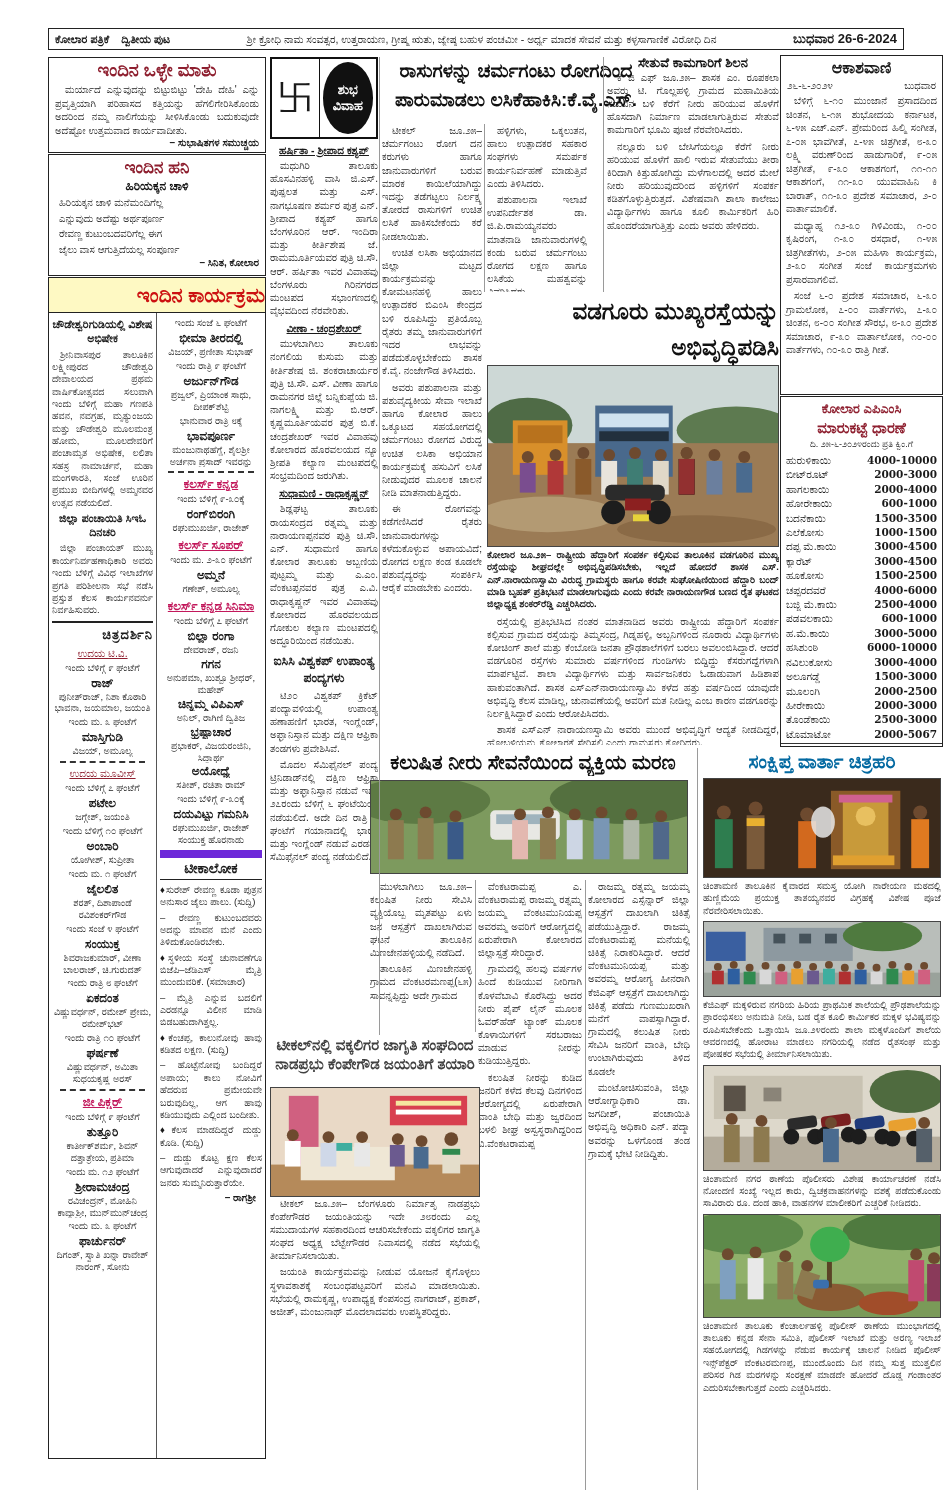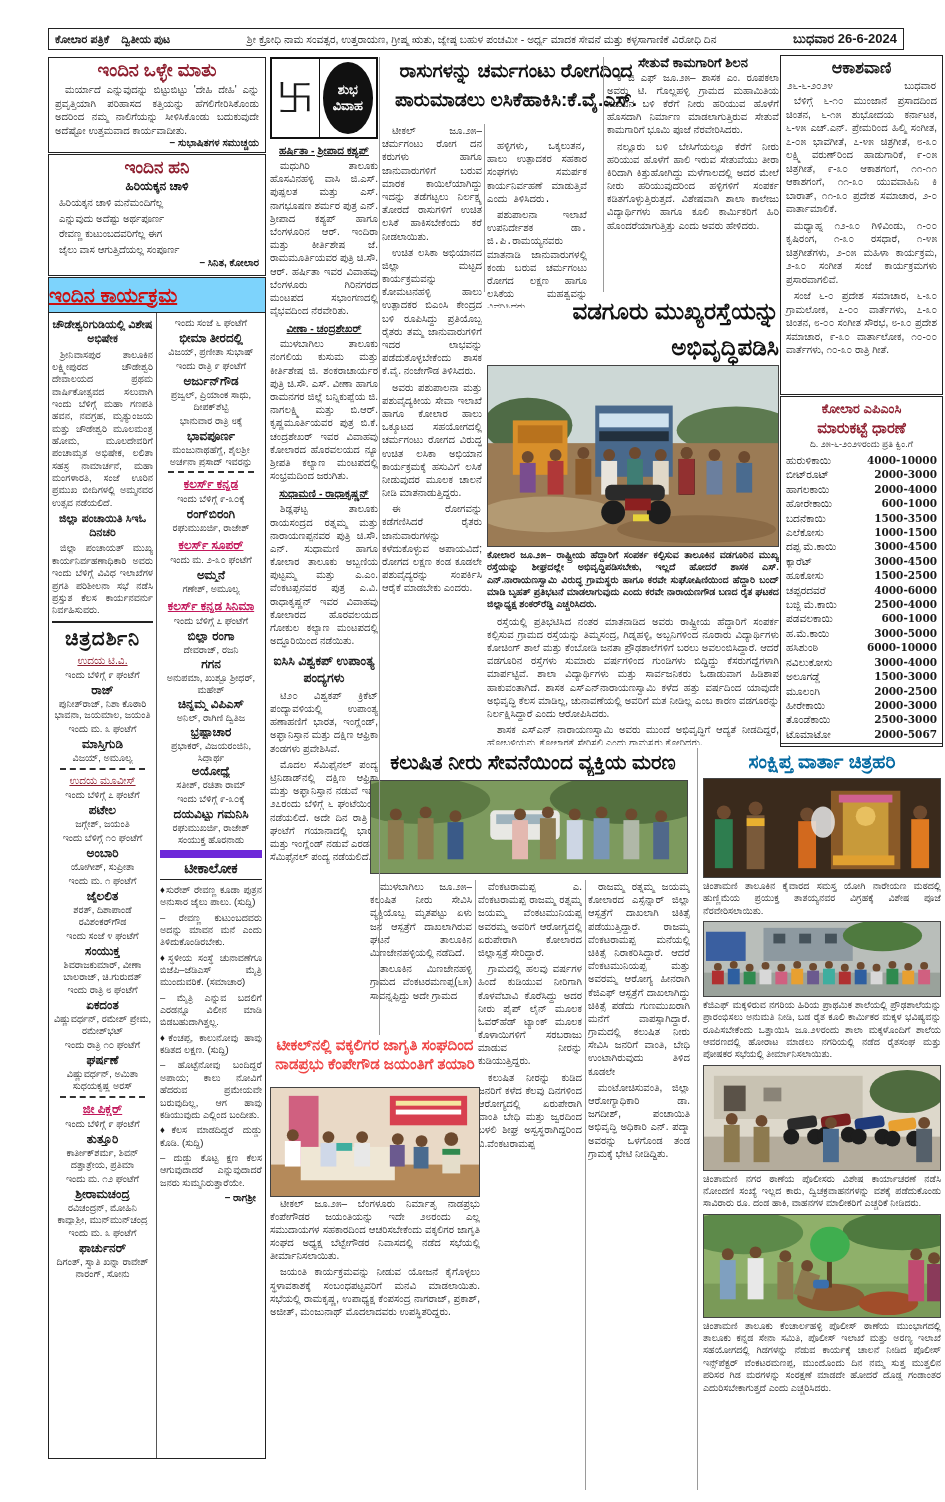--- a/index.html
+++ b/index.html
@@ -13,39 +13,39 @@
   .hdr .pg{font-weight:bold;}
   .hdr .pan{flex:1;text-align:center;font-size:10.5px;white-space:nowrap;overflow:hidden;}
   .hdr .date{font-weight:bold;font-size:13px;white-space:nowrap;}
   
   .hd-maroon{color:#8e1f2f;font-weight:bold;text-align:center;}
   .hd-black{color:#111;font-weight:bold;text-align:center;}
   .bpara{font-size:10px;line-height:1.32;text-align:justify;text-indent:10px;margin:0 0 3px 0;}
   .cap{font-size:9.5px;line-height:1.3;text-align:justify;margin:2px 0 4px 0;}
   .byline{font-size:10px;text-align:right;font-weight:bold;padding-right:6px;}
   
-  .banner{background:#7dd3fc;border-bottom:1px solid #222;text-align:left;
-          color:#cc1111;font-weight:bold;font-size:20px;line-height:34px;height:34px;text-decoration:underline;}
+  .banner{background:#fef9c3;border-bottom:1px solid #222;text-align:right;
+          color:#cc1111;font-weight:bold;font-size:20px;line-height:34px;height:34px;}
   .twocol{display:flex;height:calc(100% - 35px);}
   .twocol .c1{width:108px;border-right:1px solid #555;padding:2px 3px;box-sizing:border-box;overflow:hidden;}
   .twocol .c2{flex:1;padding:2px 3px;box-sizing:border-box;overflow:hidden;}
   
   .entry{overflow:hidden;}
   .t-head .tx{font-weight:bold;}
   .t-head{font-size:11px;text-align:center;margin:3px 0;line-height:1.25;font-weight:bold;}
   .t-para{font-size:9.5px;text-align:justify;line-height:1.3;margin:0 0 3px 0;text-indent:8px;}
   .t-time{font-size:9.5px;text-align:center;margin:2px 0;}
   .t-title{font-weight:bold;font-size:12px;text-align:center;margin:1px 0;}
   .t-cast{font-size:9.5px;text-align:center;line-height:1.25;}
   .t-channel{color:#8e1f2f;font-weight:normal;text-decoration:underline;text-align:center;font-size:10.5px;margin:4px 0 1px 0;}
   .t-channel2{color:#c2185b;font-weight:bold;text-decoration:underline;text-align:center;font-size:12px;margin:4px 0 1px 0;}
   .t-divider{border-top:2px dashed #333;margin:4px 8px;height:0;}
   
   .cine{border-top:2px solid #222;margin-top:4px;padding-top:2px;}
-  .cine-title{font-weight:bold;font-size:20px;text-align:center;letter-spacing:1px;margin:2px 0 3px 0;}
+  .cine-title{font-weight:bold;font-size:13px;text-align:right;letter-spacing:1px;margin:2px 0 3px 0;}
   
   .tika-title{font-weight:bold;font-size:14px;text-align:center;border-top:8px solid #6d28d9;border-bottom:1px solid #222;margin:4px 0;padding:2px 0;}
   .tika{font-size:9.5px;line-height:1.3;text-align:justify;margin:0 0 3px 0;}
   
   .emblem{border:2px solid #111;height:78px;display:flex;}
   .emblem .sw{width:45%;display:flex;align-items:center;justify-content:center;font-size:34px;border-right:1px solid #111;}
   .emblem .disc{flex:1;background:#111;color:#fff;display:flex;align-items:center;justify-content:center;
                 text-align:center;font-weight:bold;font-size:13px;border-radius:50%;margin:3px;}
   .couple-names{font-weight:bold;font-size:10.5px;text-align:center;text-decoration:underline;margin:5px 0 2px 0;}
   .icc-title{font-weight:bold;font-size:12.5px;text-align:center;margin:6px 0 3px 0;line-height:1.3;}
@@ -60,21 +60,21 @@
   .m-footer b{font-family:"DejaVu Serif", serif;}
   
   .aka-title{font-weight:bold;font-size:16px;text-align:center;border-bottom:0;margin:3px 0;}
   .aka-date{display:flex;justify-content:space-between;font-size:10px;padding:0 6px;margin-bottom:2px;}
   .aka p{font-size:10px;line-height:1.35;text-align:justify;margin:0 0 3px 0;padding:0 5px;text-indent:8px;}
   
   .vac-head{font-size:19px;line-height:1.5;}
   .vad-head{font-size:23px;line-height:36px;text-align:right;}
   .kal-head{font-size:20px;line-height:28px;}
   .sam-head{font-size:19px;line-height:28px;color:#0369a1;}
-  .kg-head{font-size:15px;line-height:1.25;color:#ef4444;}
+  .kg-head{font-size:15px;line-height:1.25;color:#404040;}
   .br-head{font-size:13px;line-height:1.2;}
   
   .photo{display:block;width:100%;border:1px solid #444;box-sizing:border-box;}
   .vrule{position:absolute;width:0;border-left:1px solid #9a9a9a;}
   .poemline{font-size:10px;line-height:1.55;}
   .gw-text{font-size:10px;line-height:1.35;text-align:justify;padding:0 6px;text-indent:10px;}
 </style>
 </head>
 <body>
 
@@ -237,21 +237,21 @@
       </div>
   </div>
 
   <div class="abs hd-black vac-head" style="left:382px;top:57px;width:268px;height:62px;">ರಾಸುಗಳನ್ನು ಚರ್ಮಗಂಟು ರೋಗದಿಂದ ಪಾರುಮಾಡಲು ಲಸಿಕೆಹಾಕಿಸಿ:ಕೆ.ವೈ.ಎಸ್.</div>
   <div class="abs" style="left:382px;top:124px;width:100px;height:620px;">
       <p class="bpara">ಟೀಕಲ್ ಜೂ.೨೫– ಚರ್ಮಗಂಟು ರೋಗ ದನ ಕರುಗಳು ಹಾಗೂ ಜಾನುವಾರುಗಳಿಗೆ ಬರುವ ಮಾರಕ ಕಾಯಿಲೆಯಾಗಿದ್ದು ಇದನ್ನು ತಡೆಗಟ್ಟಲು ನಿರ್ಲಕ್ಷ್ಯ ತೋರದೆ ರಾಸುಗಳಿಗೆ ಉಚಿತ ಲಸಿಕೆ ಹಾಕಿಸಬೇಕೆಂದು ಕರೆ ನೀಡಲಾಯಿತು.</p>
       <p class="bpara">ಉಚಿತ ಲಸಿಕಾ ಅಭಿಯಾನದ ಜಿಲ್ಲಾ ಮಟ್ಟದ ಕಾರ್ಯಕ್ರಮವನ್ನು ಕೋಮಟನಹಳ್ಳಿ ಹಾಲು ಉತ್ಪಾದಕರ ಬಿಎಂಸಿ ಕೇಂದ್ರದ ಬಳಿ ರೂಪಿಸಿದ್ದು ಪ್ರತಿಯೊಬ್ಬ ರೈತರು ತಮ್ಮ ಜಾನುವಾರುಗಳಿಗೆ ಇದರ ಲಾಭವನ್ನು ಪಡೆದುಕೊಳ್ಳಬೇಕೆಂದು ಶಾಸಕ ಕೆ.ವೈ. ನಂಜೇಗೌಡ ತಿಳಿಸಿದರು.</p>
       <p class="bpara">ಅವರು ಪಶುಪಾಲನಾ ಮತ್ತು ಪಶುವೈದ್ಯಕೀಯ ಸೇವಾ ಇಲಾಖೆ ಹಾಗೂ ಕೋಲಾರ ಹಾಲು ಒಕ್ಕೂಟದ ಸಹಯೋಗದಲ್ಲಿ ಚರ್ಮಗಂಟು ರೋಗದ ವಿರುದ್ಧ ಉಚಿತ ಲಸಿಕಾ ಅಭಿಯಾನ ಕಾರ್ಯಕ್ರಮಕ್ಕೆ ಹಸುವಿಗೆ ಲಸಿಕೆ ನೀಡುವುದರ ಮೂಲಕ ಚಾಲನೆ ನೀಡಿ ಮಾತನಾಡುತ್ತಿದ್ದರು.</p>
       <p class="bpara">ಈ ರೋಗವನ್ನು ಕಡೆಗಣಿಸಿದರೆ ರೈತರು ಜಾನುವಾರುಗಳನ್ನು ಕಳೆದುಕೊಳ್ಳುವ ಅಪಾಯವಿದೆ; ರೋಗದ ಲಕ್ಷಣ ಕಂಡ ಕೂಡಲೇ ಪಶುವೈದ್ಯರನ್ನು ಸಂಪರ್ಕಿಸಿ ಆರೈಕೆ ಮಾಡಬೇಕು ಎಂದರು.</p>
     </div>
-  <div class="abs" style="left:487px;top:140px;width:100px;height:168px;font-family:Liberation Mono, monospace;">
+  <div class="abs" style="left:487px;top:124px;width:100px;height:168px;">
       <p class="bpara">ಹಳ್ಳಿಗಳು, ಒಕ್ಕಲುತನ, ಹಾಲು ಉತ್ಪಾದಕರ ಸಹಕಾರ ಸಂಘಗಳು ಸಮರ್ಪಕ ಕಾರ್ಯನಿರ್ವಹಣೆ ಮಾಡುತ್ತಿವೆ ಎಂದು ತಿಳಿಸಿದರು.</p>
       <p class="bpara">ಪಶುಪಾಲನಾ ಇಲಾಖೆ ಉಪನಿರ್ದೇಶಕ ಡಾ. ಜಿ.ಪಿ.ರಾಮಯ್ಯನವರು ಮಾತನಾಡಿ ಜಾನುವಾರುಗಳಲ್ಲಿ ಕಂಡು ಬರುವ ಚರ್ಮಗಂಟು ರೋಗದ ಲಕ್ಷಣ ಹಾಗೂ ಲಸಿಕೆಯ ಮಹತ್ವವನ್ನು ವಿವರಿಸಿದರು.</p>
     </div>
 
   <div class="abs" style="left:607px;top:55px;width:172px;height:238px;">
     <div class="hd-black br-head">ಸೇತುವೆ ಕಾಮಗಾರಿಗೆ ಶಿಲನ</div>
     <div>
         <p class="bpara">ಕೆ ಜಿ ಎಫ್ ಜೂ.೨೫– ಶಾಸಕ ಎಂ. ರೂಪಕಲಾ ಅವರು ಟಿ. ಗೊಲ್ಲಹಳ್ಳಿ ಗ್ರಾಮದ ಮಹಾಮಿತಿಯ ನಡುವಿನ ಬಳಿ ಕೆರೆಗೆ ನೀರು ಹರಿಯುವ ಹೊಳೆಗೆ ಹೊಸದಾಗಿ ನಿರ್ಮಾಣ ಮಾಡಲಾಗುತ್ತಿರುವ ಸೇತುವೆ ಕಾಮಗಾರಿಗೆ ಭೂಮಿ ಪೂಜೆ ನೆರವೇರಿಸಿದರು.</p>
         <p class="bpara">ನಲ್ಲೂರು ಬಳಿ ಬೇಸಿಗೆಯಲ್ಲೂ ಕೆರೆಗೆ ನೀರು ಹರಿಯುವ ಹೊಳೆಗೆ ಹಾಲಿ ಇರುವ ಸೇತುವೆಯು ತೀರಾ ಕಿರಿದಾಗಿ ಕಿತ್ತುಹೋಗಿದ್ದು ಮಳೆಗಾಲದಲ್ಲಿ ಅದರ ಮೇಲೆ ನೀರು ಹರಿಯುವುದರಿಂದ ಹಳ್ಳಿಗಳಿಗೆ ಸಂಪರ್ಕ ಕಡಿತಗೊಳ್ಳುತ್ತಿರುತ್ತದೆ. ವಿಶೇಷವಾಗಿ ಶಾಲಾ ಕಾಲೇಜು ವಿದ್ಯಾರ್ಥಿಗಳು ಹಾಗೂ ಕೂಲಿ ಕಾರ್ಮಿಕರಿಗೆ ಹಿರಿ ಹೊಂದರೆಯಾಗುತ್ತಿತ್ತು ಎಂದು ಅವರು ಹೇಳಿದರು.</p>
       </div>

